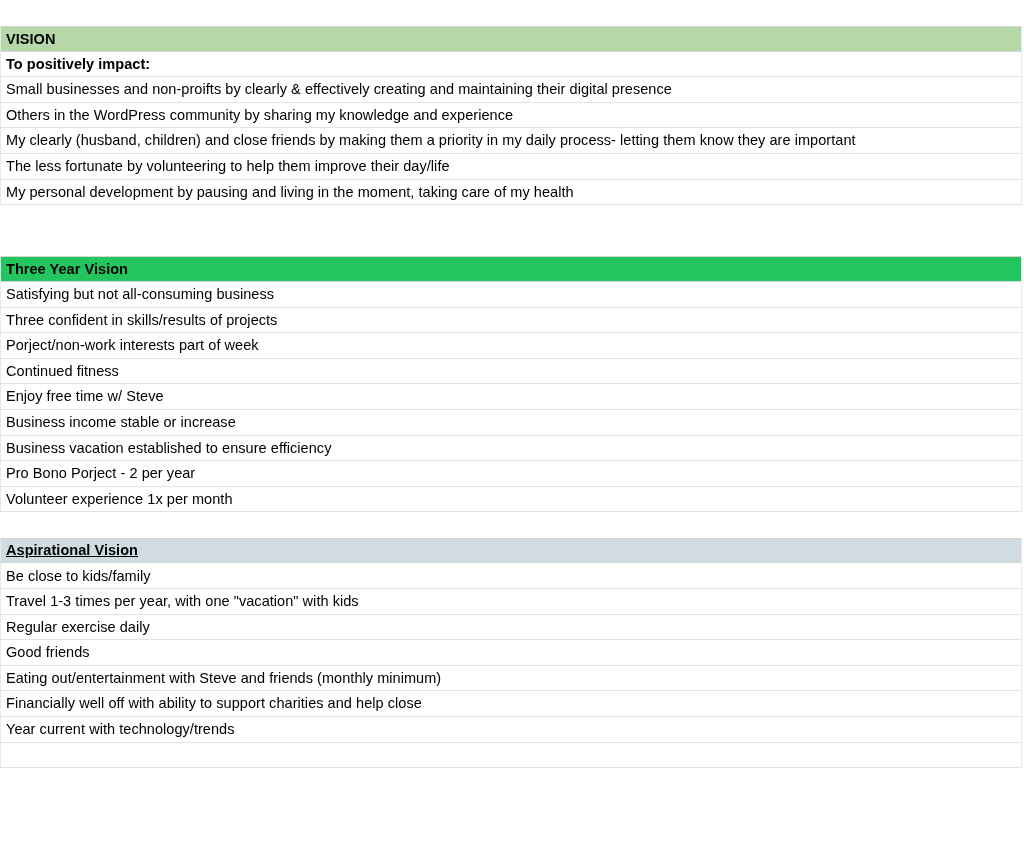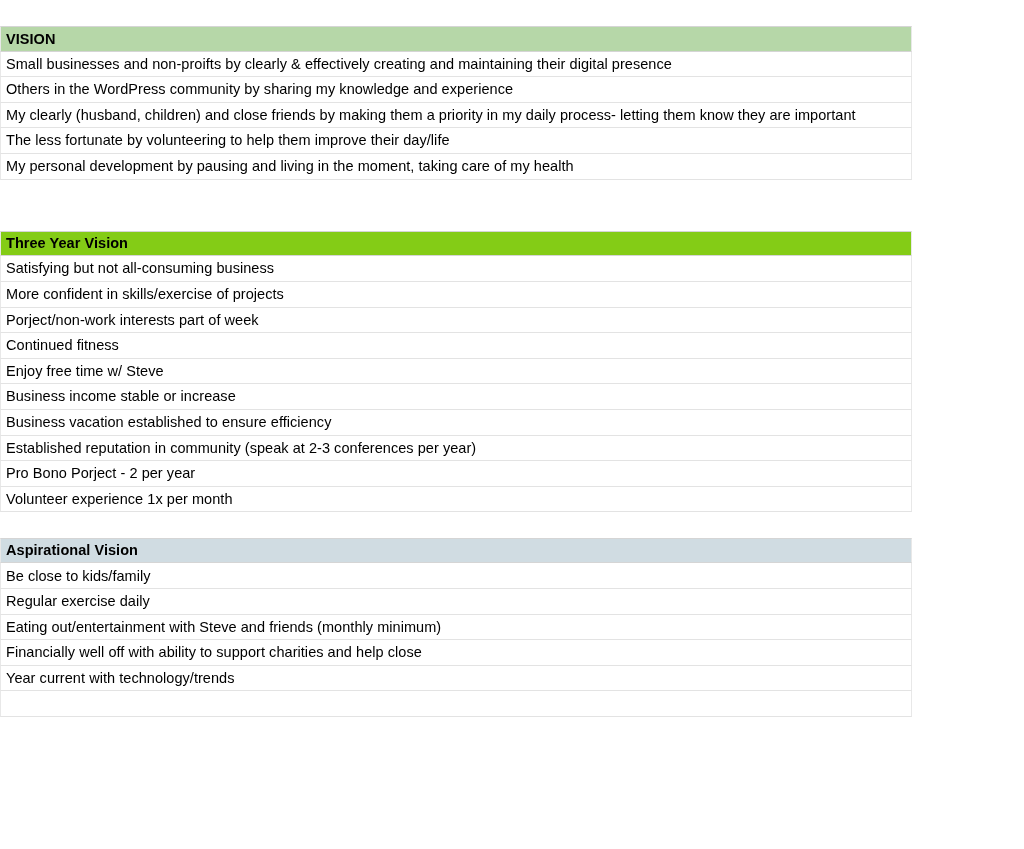--- a/index.html
+++ b/index.html
@@ -20,21 +20,21 @@
   #sheet {
     position: absolute;
     left: 0;
     top: 26px;
     width: 1024px;
   }
 
   .row {
     box-sizing: border-box;
     height: 25.6px;
-    width: 912px;
+    width: 1022px;
     margin: 0;
     border-bottom: 1px solid #e3e3e3;
     border-left: 1px solid #e8e8e8;
     border-right: 1px solid #e8e8e8;
     display: flex;
     align-items: center;
     padding-left: 5px;
     font-size: 14.5px;
     line-height: 1;
     letter-spacing: 0.05px;
@@ -43,22 +43,22 @@
     overflow: hidden;
   }
 
   .row.section-header {
     font-weight: bold;
     border-bottom: 1px solid #d5d5d5;
     border-top: 1px solid #d5d5d5;
   }
 
   .row.header-green  { background: #b6d7a8; }
-  .row.header-pink   { background: #84cc16; }
-  .row.header-blue   { background: #d0dce2; }
+  .row.header-pink   { background: #22c55e; }
+  .row.header-blue   { background: #d0dce2; text-decoration: underline; }
 
   .row.subhead {
     font-weight: bold;
   }
 
   .row.spacer {
     background: #ffffff;
     border-bottom: 1px solid #ffffff;
     border-left: 1px solid #ffffff;
     border-right: 1px solid #ffffff;
@@ -67,20 +67,23 @@
   .cell-text {
     display: block;
   }
 </style>
 </head>
 <body>
 
 <div id="sheet">
     <div class="row section-header header-green">
       <span class="cell-text">VISION</span>
+    </div>
+    <div class="row subhead">
+      <span class="cell-text">To positively impact:</span>
     </div>
     <div class="row">
       <span class="cell-text">Small businesses and non-proifts by clearly &amp; effectively creating and maintaining their digital presence</span>
     </div>
     <div class="row">
       <span class="cell-text">Others in the WordPress community by sharing my knowledge and experience</span>
     </div>
     <div class="row">
       <span class="cell-text">My clearly (husband, children) and close friends by making them a priority in my daily process- letting them know they are important</span>
     </div>
@@ -92,55 +95,58 @@
     </div>
     <div class="row spacer"></div>
     <div class="row spacer"></div>
     <div class="row section-header header-pink">
       <span class="cell-text">Three Year Vision</span>
     </div>
     <div class="row">
       <span class="cell-text">Satisfying but not all-consuming business</span>
     </div>
     <div class="row">
-      <span class="cell-text">More confident in skills/exercise of projects</span>
+      <span class="cell-text">Three confident in skills/results of projects</span>
     </div>
     <div class="row">
       <span class="cell-text">Porject/non-work interests part of week</span>
     </div>
     <div class="row">
       <span class="cell-text">Continued fitness</span>
     </div>
     <div class="row">
       <span class="cell-text">Enjoy free time w/ Steve</span>
     </div>
     <div class="row">
       <span class="cell-text">Business income stable or increase</span>
     </div>
     <div class="row">
       <span class="cell-text">Business vacation established to ensure efficiency</span>
     </div>
     <div class="row">
-      <span class="cell-text">Established reputation in community (speak at 2-3 conferences per year)</span>
-    </div>
-    <div class="row">
       <span class="cell-text">Pro Bono Porject - 2 per year</span>
     </div>
     <div class="row">
       <span class="cell-text">Volunteer experience 1x per month</span>
     </div>
     <div class="row spacer"></div>
     <div class="row section-header header-blue">
       <span class="cell-text">Aspirational Vision</span>
     </div>
     <div class="row">
       <span class="cell-text">Be close to kids/family</span>
     </div>
     <div class="row">
+      <span class="cell-text">Travel 1-3 times per year, with one "vacation" with kids</span>
+    </div>
+    <div class="row">
       <span class="cell-text">Regular exercise daily</span>
+    </div>
+    <div class="row">
+      <span class="cell-text">Good friends</span>
     </div>
     <div class="row">
       <span class="cell-text">Eating out/entertainment with Steve and friends (monthly minimum)</span>
     </div>
     <div class="row">
       <span class="cell-text">Financially well off with ability to support charities and help close</span>
     </div>
     <div class="row">
       <span class="cell-text">Year current with technology/trends</span>
     </div>

